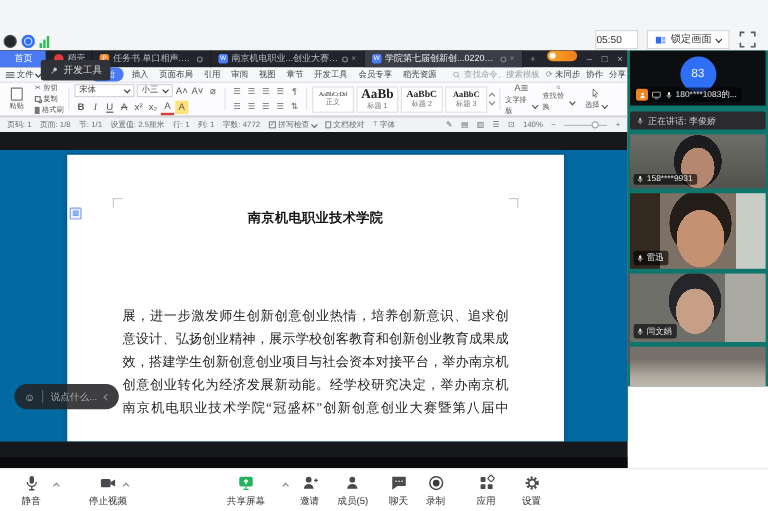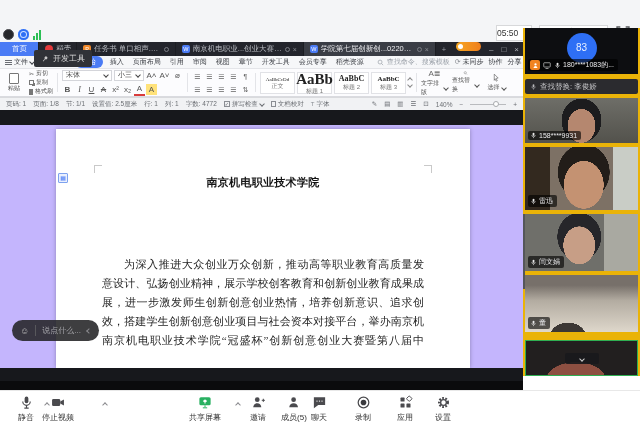--- a/index.html
+++ b/index.html
@@ -43,39 +43,39 @@
   #fmtbar{left:0;top:55px;right:0;height:28px;background:#fcfcfe;border-bottom:1px solid #dadbe0;display:flex;align-items:stretch;padding:2px 3px;gap:4px}
   .vd{width:1px;background:#e3e4e8;margin:2px 0}
   .mini{font-size:6px;color:#555;display:flex;align-items:center;gap:2px;height:8px}
   .fb{font-size:8px;color:#555;width:11px;text-align:center;line-height:11px}
   .selbox{border:1px solid #d4d5da;background:#fff;height:11px;display:flex;align-items:center;justify-content:space-between;font-size:7px;color:#444;padding:0 3px;gap:3px}
   .lih{font-size:7px;color:#666;width:11px;text-align:center;line-height:11px}
   .card{width:35px;height:22px;border:1px solid #e1e2e6;background:#fff;display:flex;flex-direction:column;align-items:center;justify-content:center;flex:none}
   .card .s{font-family:"Liberation Serif","DejaVu Serif",serif;color:#222;line-height:1}
   .card .l{font-size:6px;color:#777;line-height:1;margin-top:1px}
   .tool{display:flex;flex-direction:column;align-items:center;justify-content:center;font-size:6px;color:#555;gap:1px;width:27px}
-  #canvas{left:0;top:83px;right:0;height:243px;background:#c4b5fd;overflow:hidden}
+  #canvas{left:0;top:83px;right:0;height:243px;background:#0369a1;overflow:hidden}
   #page{left:56px;top:4px;width:414px;height:239px;background:#fff;box-shadow:0 0 4px rgba(0,0,0,.28)}
   .mark{width:8px;height:8px;top:36px}
   .mark.ml{left:38px;border-left:1px solid #c9c9c9;border-top:1px solid #c9c9c9}
   .mark.mr{right:38px;border-right:1px solid #c9c9c9;border-top:1px solid #c9c9c9}
   #doctitle{left:46px;right:46px;top:44px;text-align:center;font-family:"Liberation Serif","DejaVu Serif",serif;font-weight:bold;font-size:11px;line-height:18px;color:#141414;letter-spacing:.3px}
   #docbody{left:46px;right:46px;top:126px;font-family:"Liberation Serif","DejaVu Serif",serif;font-size:11px;line-height:19px;color:#1e1e1e}
   #docbody div{text-align:justify;text-align-last:justify}
   #docbody .ind{text-indent:2em}
   #pastefloat{left:2px;top:44px;width:10px;height:10px;border:1px solid #7ea2ef;background:#eaf0fe;border-radius:1px;color:#4a7bf5;font-size:6px;line-height:9px;text-align:center}
   #chatov{left:12px;top:278px;height:21px;background:rgba(35,35,38,.88);border-radius:11px;display:flex;align-items:center;gap:6px;padding:0 8px;color:#a9a9ad;font-size:8px}
   #chatov .dv{width:1px;height:11px;background:#58585c}
   #statusbar{left:0;right:0;top:326px;height:13px;background:#f1f2f4;border-top:1px solid #d9dadd;display:flex;align-items:center;font-size:6.5px;color:#6b6e73;padding:0 6px;gap:7px;white-space:nowrap}
   .sseg{display:flex;align-items:center;gap:2px}
   #zoomslider{width:36px;height:1px;background:#b9bbbe;position:relative}
   #zoomknob{position:absolute;left:62%;top:-2.5px;width:6px;height:6px;border-radius:50%;background:#fff;border:1px solid #a8aaad}
   #blackstrip{left:0;right:0;top:339px;height:9px;background:#0b0b0d}
   
-  #sidebar{left:523px;top:28px;width:117px;height:348px;background:#eab308;overflow:hidden}
+  #sidebar{left:523px;top:42px;width:117px;height:280px;background:#0f766e;overflow:hidden}
   .vtile{position:absolute;left:2px;right:2px;overflow:hidden}
   .vlabel{position:absolute;left:3px;bottom:3px;display:flex;align-items:center;gap:2px;background:rgba(0,0,0,.62);border-radius:2px;padding:1px 4px 1px 2px;font-size:7px;color:#ececee;white-space:nowrap;overflow:hidden;max-width:94%}
   #avatar{left:50%;top:5px;transform:translateX(-50%);width:30px;height:30px;border-radius:50%;background:#2e6ff5;color:#eaf0ff;font-size:10px;text-align:center;line-height:30px}
   #speakbar{left:2px;right:2px;top:51px;height:15px;background:#2b2b2f;border-radius:2px;display:flex;align-items:center;gap:3px;padding:0 5px;font-size:7.5px;color:#c9c9cc;white-space:nowrap}
   #scrollthumb{left:0;top:186px;width:2px;height:75px;background:#55565a}
   .badge{width:10px;height:10px;border-radius:2px;flex:none;display:flex;align-items:center;justify-content:center}
   #chevbtn{position:absolute;left:50%;top:12px;transform:translateX(-50%);width:34px;height:11px;background:rgba(25,25,28,.92);border-radius:2px;display:flex;align-items:center;justify-content:center;color:#ccc}
   
   #footer{left:0;top:390px;width:640px;height:36px;background:#fff;border-top:1px solid #e8e8e8}
   .fitem{position:absolute;top:4px;transform:translateX(-50%);display:flex;flex-direction:column;align-items:center;gap:2px;font-size:8px;color:#333;white-space:nowrap}
@@ -258,21 +258,21 @@
         <span class="lih">⇅</span>
       </div>
     </div>
     <div class="vd"></div>
     <div class="flex" style="gap:2px">
       <div class="card">
           <span class="s" style="font-size:5px">AaBbCcDd</span>
           <span class="l">正文</span>
         </div>
       <div class="card">
-          <span class="s" style="font-size:15px;font-weight:bold">AaBb</span>
+          <span class="s" style="font-size:11px;font-weight:bold">AaBb</span>
           <span class="l">标题 1</span>
         </div>
       <div class="card">
           <span class="s" style="font-size:8px;font-weight:bold">AaBbC</span>
           <span class="l">标题 2</span>
         </div>
       <div class="card">
           <span class="s" style="font-size:7px;font-weight:bold">AaBbC</span>
           <span class="l">标题 3</span>
         </div>
@@ -312,24 +312,24 @@
 
   <div id="canvas" class="abs">
     <div id="page" class="abs">
       <span class="abs mark ml"></span>
       <span class="abs mark mr"></span>
       <span id="pastefloat" class="abs">▦</span>
       <div id="doctitle" class="abs">
         <div>南京机电职业技术学院</div>
       </div>
       <div id="docbody" class="abs">
-        <div class="ind">为深入推进大众创业万众创新，推动高等职业教育高质量发</div>
+        <div>展，进一步激发师生创新创意创业热情，培养创新意识、追求创</div>
         <div>意设计、弘扬创业精神，展示学校创客教育和创新创业教育成果成</div>
-        <div>展，进一步激发师生创新创意创业热情，培养创新意识、追求创</div>
         <div>效，搭建学生创新创意创业项目与社会资本对接平台，举办南京机</div>
+        <div>创意创业转化为经济发展新动能。经学校研究决定，举办南京机</div>
         <div>南京机电职业技术学院“冠盛杯”创新创意创业大赛暨第八届中</div>
       </div>
     </div>
   </div>
 
   <div id="chatov" class="abs">
     <span style="font-size:9px;color:#bbb">☺</span>
     <span class="dv"></span>
     <span>说点什么...</span>
     <span class="chev cl" style="color:#8a8a8e"></span>
@@ -395,21 +395,21 @@
       <span>180****1083的...</span>
     </div>
   </div>
 
   <div id="speakbar" class="abs">
     <svg width="7" height="8" viewBox="0 0 24 24">
         <rect x="9" y="2.5" width="6" height="10.5" rx="3" fill="#b9b9bd"></rect>
         <path d="M6 10.5a6 6 0 0 0 12 0" fill="none" stroke="#b9b9bd" stroke-width="2"></path>
         <path d="M12 16.5V21" stroke="#b9b9bd" stroke-width="2"></path>
       </svg>
-    <span>查找替换: 李俊娇</span>
+    <span>正在讲话: 李俊娇</span>
   </div>
 
   <div class="vtile" style="top:70px;height:45px;background:radial-gradient(ellipse 14px 17px at 50% 62%,#b5876f 99%,transparent),radial-gradient(ellipse 20px 22px at 50% 50%,#1c1c1e 99%,transparent),linear-gradient(#6e6e68,#53524c)">
     <div class="vlabel">
       <svg width="7" height="7" viewBox="0 0 24 24">
           <rect x="9" y="2.5" width="6" height="10.5" rx="3" fill="#e8e8e8"></rect>
           <path d="M6 10.5a6 6 0 0 0 12 0" fill="none" stroke="#e8e8e8" stroke-width="2"></path>
           <path d="M12 16.5V21" stroke="#e8e8e8" stroke-width="2"></path>
         </svg>
       <span>158****9931</span>
@@ -461,21 +461,21 @@
 <div id="footer" class="abs">
   <div class="fitem" style="left:26px">
     <svg width="15" height="15" viewBox="0 0 24 24">
         <rect x="9" y="2.5" width="6" height="10.5" rx="3" fill="#4a4a4e"></rect>
         <path d="M6 10.5a6 6 0 0 0 12 0" fill="none" stroke="#4a4a4e" stroke-width="1.8"></path>
         <path d="M12 16.5V21M8.5 21h7" stroke="#4a4a4e" stroke-width="1.8"></path>
       </svg>
     <span>静音</span>
   </div>
   <span class="fchev chev cu" style="left:45px"></span>
-  <div class="fitem" style="left:58px">
+  <div class="fitem" style="left:90px">
     <svg width="16" height="15" viewBox="0 0 24 24">
         <rect x="2.5" y="6.5" width="13" height="11" rx="2" fill="#4a4a4e"></rect>
         <path d="M15.5 10.5l6-3.2v9.4l-6-3.2z" fill="#4a4a4e"></path>
       </svg>
     <span>停止视频</span>
   </div>
   <span class="fchev chev cu" style="left:103px"></span>
 
   <div class="fitem" style="left:205px">
     <svg width="16" height="15" viewBox="0 0 24 24">
@@ -494,21 +494,21 @@
       </svg>
     <span>邀请</span>
   </div>
   <div class="fitem" style="left:294px">
     <svg width="15" height="15" viewBox="0 0 24 24">
         <circle cx="12" cy="7.5" r="3.8" fill="#4a4a4e"></circle>
         <path d="M5 19.5c.4-4 3.2-6.3 7-6.3s6.6 2.3 7 6.3z" fill="#4a4a4e"></path>
       </svg>
     <span>成员(5)</span>
   </div>
-  <div class="fitem" style="left:319px">
+  <div class="fitem" style="left:332px">
     <svg width="15" height="15" viewBox="0 0 24 24">
         <path d="M3 3.5h18v12.5H10l-7 5z" fill="#4a4a4e"></path>
         <circle cx="8" cy="9.7" r="1.1" fill="#fff"></circle>
         <circle cx="12" cy="9.7" r="1.1" fill="#fff"></circle>
         <circle cx="16" cy="9.7" r="1.1" fill="#fff"></circle>
       </svg>
     <span>聊天</span>
   </div>
   <div class="fitem" style="left:363px">
     <svg width="15" height="15" viewBox="0 0 24 24">

